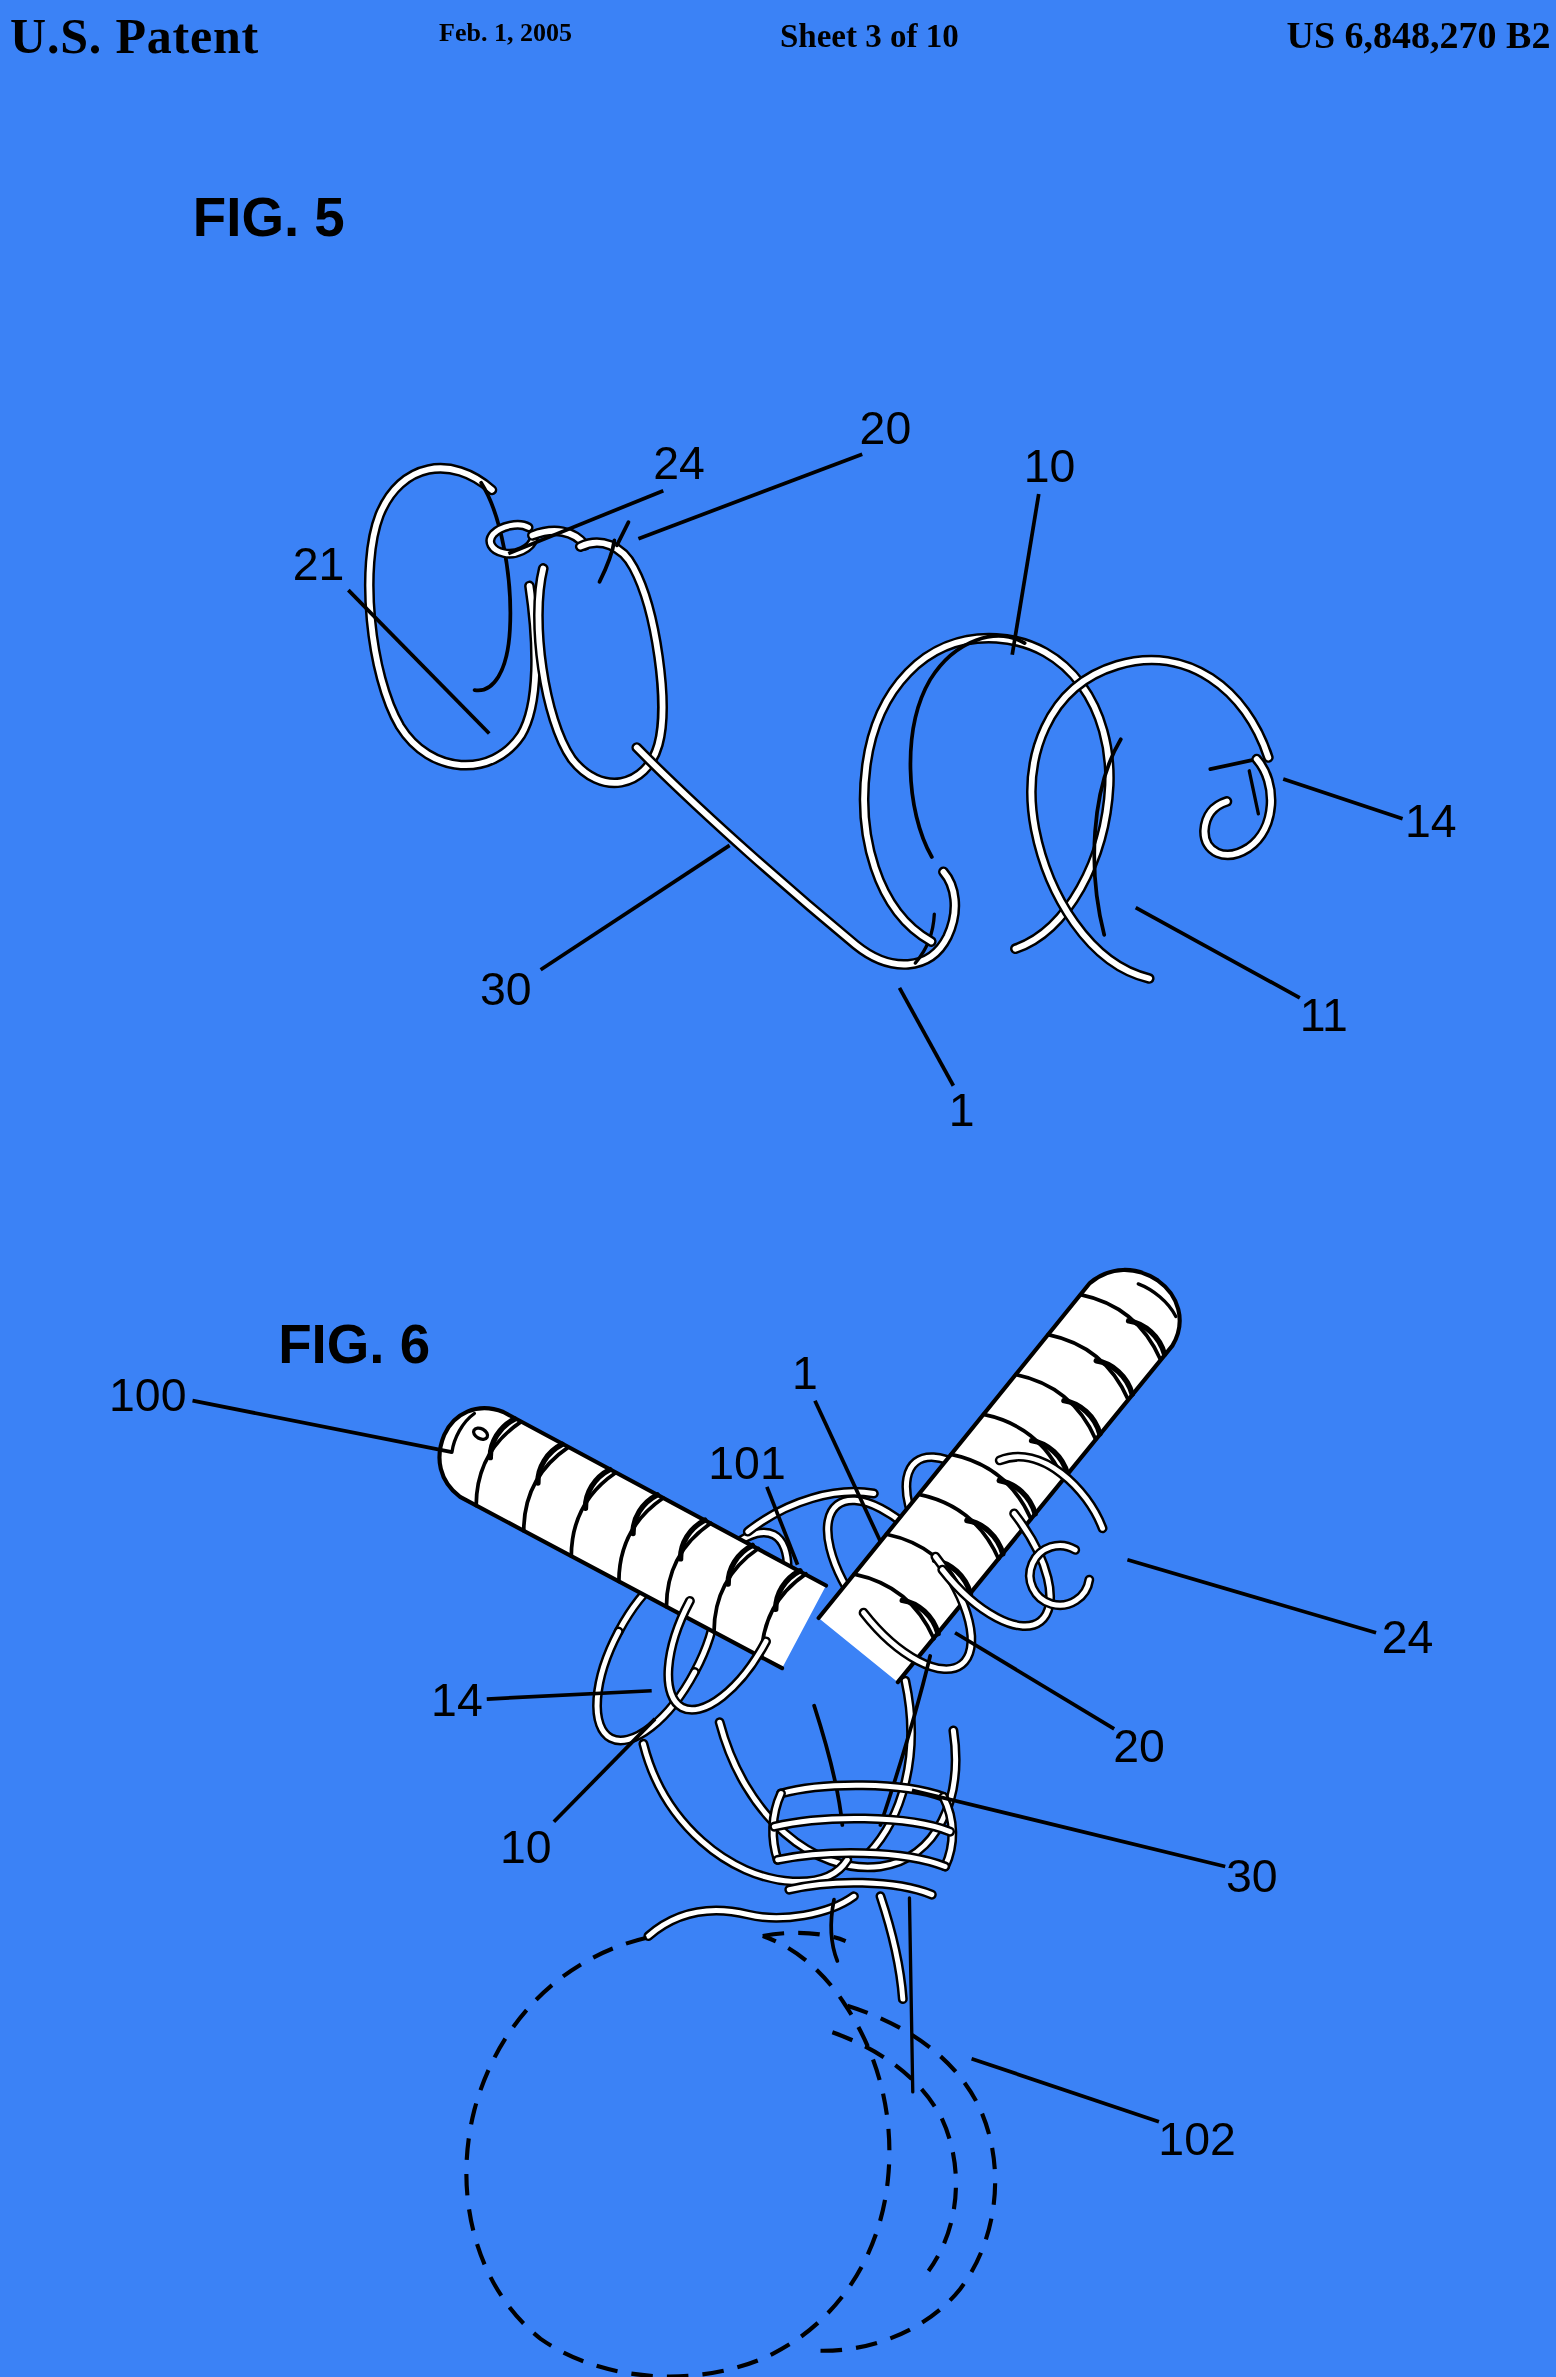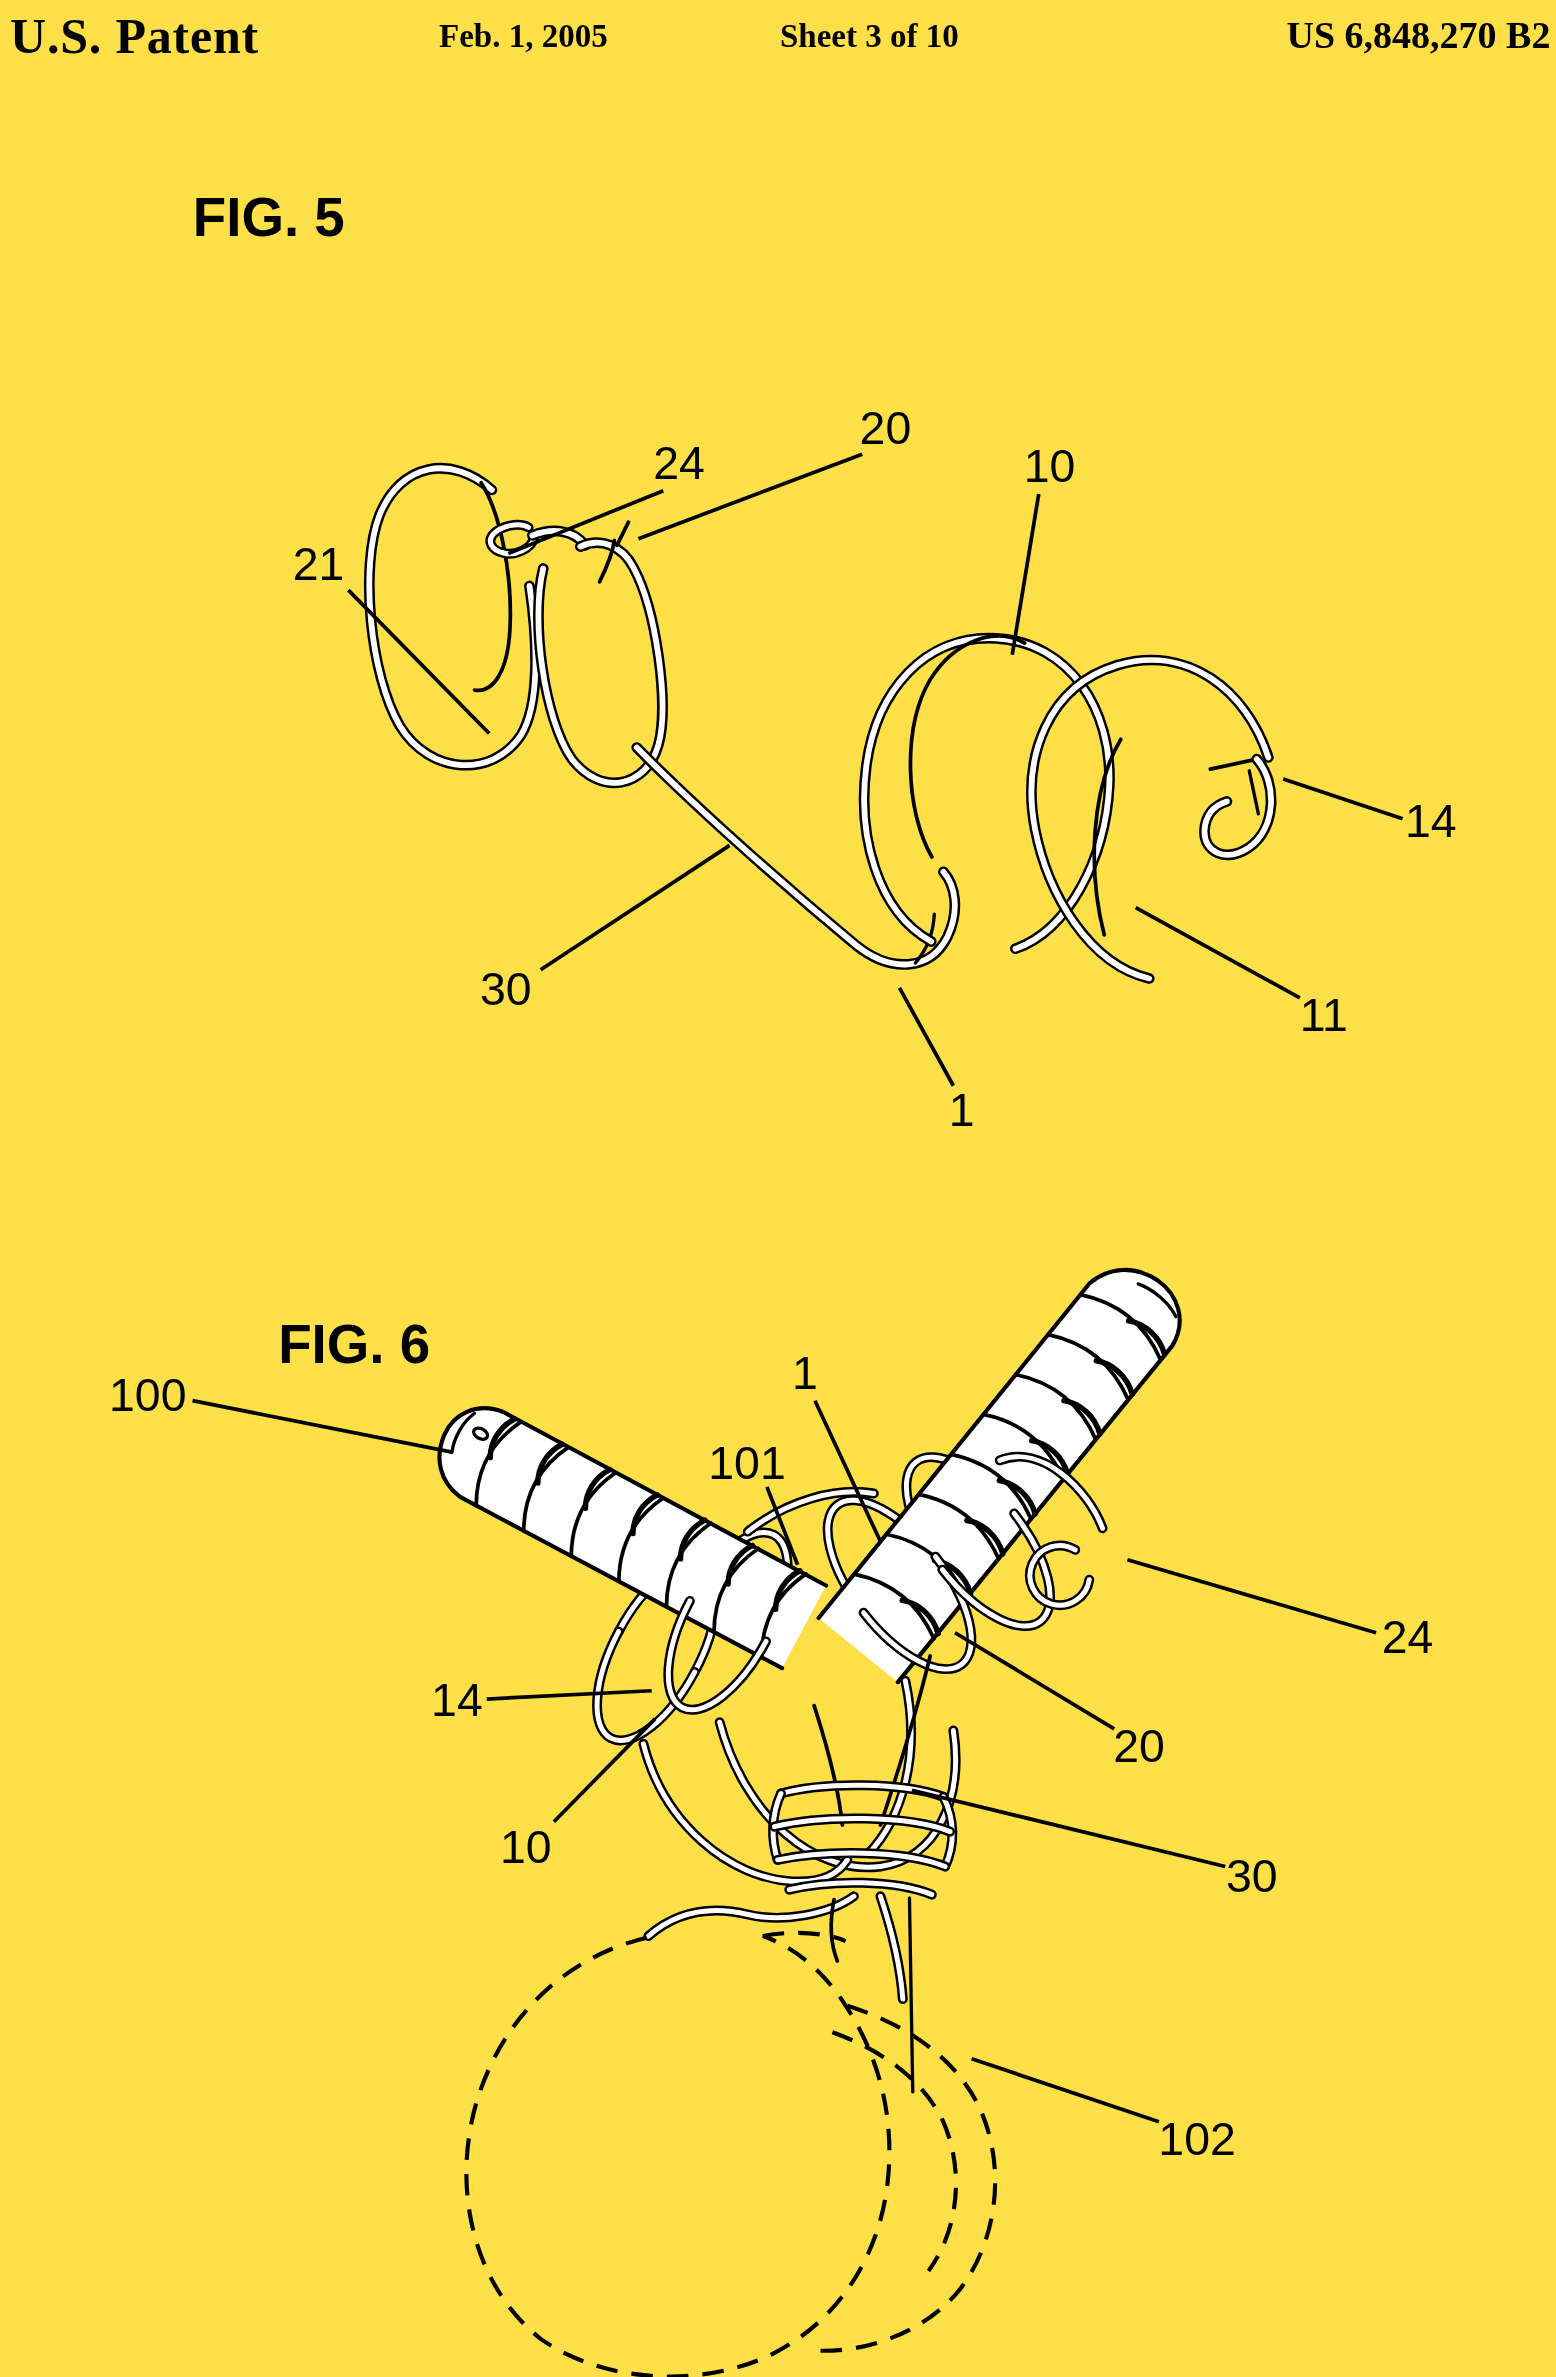--- a/index.html
+++ b/index.html
@@ -1,21 +1,21 @@
 <!DOCTYPE html>
 <html style="font-size:13.3px"><head>
 <meta charset="utf-8">
 <style>
   html,body{margin:0;padding:0;background:#ffffff;}
-  .sheet{position:relative;width:1557px;height:2377px;background:#fde047;overflow:hidden;
+  .sheet{position:relative;width:1557px;height:2377px;background:#3b82f6;overflow:hidden;
          font-family:"Liberation Serif", serif;color:#000;}
   .header{position:absolute;left:0;top:0;width:100%;height:75px;}
   .header span{position:absolute;top:6.6px;white-space:nowrap;font-weight:bold;}
   .h-left{left:10px;font-size:50px;letter-spacing:0.8px;}
-  .h-date{left:439px;font-size:33px;top:18px !important;}
+  .h-date{left:439px;font-size:26px;top:18px !important;}
   .h-sheet{left:780px;font-size:33px;top:18px !important;}
   .h-num{right:6.6px;font-size:38px;top:13.3px !important;text-align:center;}
   svg{position:absolute;left:0;top:0;}
   .figtitle{font:bold 66px "Liberation Sans", sans-serif;fill:#000;text-anchor:middle;}
   text.ref{font:56px "Liberation Sans", sans-serif;fill:#000;text-anchor:middle;}
   .leader{stroke:#000;stroke-width:4.5;fill:none;}
   .tube,.tube-core{fill:none;stroke-linecap:round;stroke-linejoin:round;}
   .plain{fill:none;stroke:#000;stroke-width:4.5;stroke-linecap:round;}
   .plain4{fill:none;stroke:#000;stroke-width:4;stroke-linecap:round;}
   .plain6{fill:none;stroke:#000;stroke-width:6.5;stroke-linecap:round;}

